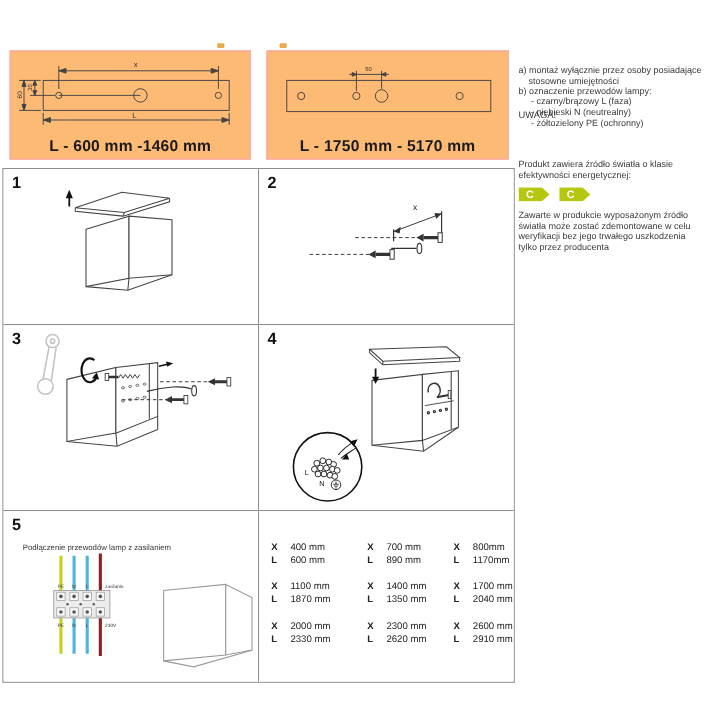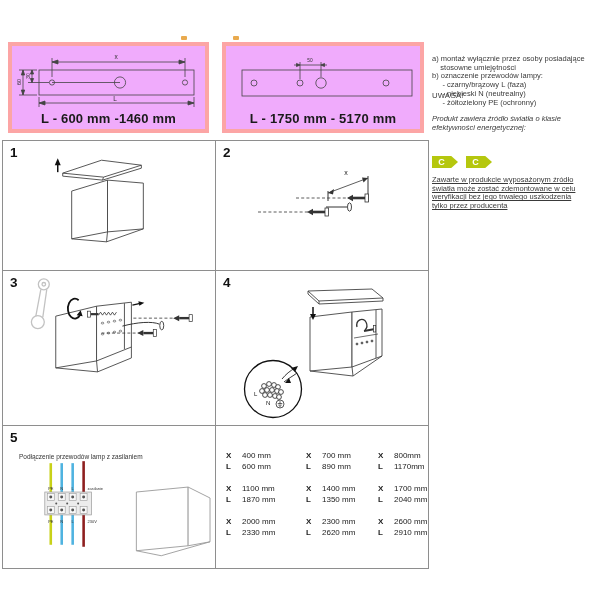--- a/index.html
+++ b/index.html
@@ -1,35 +1,35 @@
 <!DOCTYPE html>
 <html><head>
 <meta charset="utf-8">
 <style>
   html,body{margin:0;padding:0;background:#fff;}
   #sheet{position:relative;width:600px;height:600px;background:#fff;overflow:hidden;
          font-family:"Liberation Sans", sans-serif;color:#222;}
-  .box{position:absolute;border:4px solid #fca5a5;background:#f0abfc;box-sizing:border-box;}
+  .box{position:absolute;border:1px solid #fca5a5;background:#fdba74;box-sizing:border-box;}
   .box .drawing{position:absolute;left:0;top:0;}
   .box .dimlabel{position:absolute;left:0;bottom:3px;width:100%;text-align:center;
                  font-size:13px;font-weight:bold;color:#1a1a1a;letter-spacing:.2px;}
   .mark{position:absolute;width:6px;height:4px;background:#e9aa4e;border-radius:1px;}
 
   
   #notes{position:absolute;left:432px;top:40px;width:166px;font-size:7.5px;
          line-height:8.7px;color:#3a3a3a;}
   .note-block{position:absolute;left:0;white-space:pre-wrap;}
   #note-title{top:4px;font-size:7.8px;margin-top:48px;}
   #note-body{top:15px;}
-  #note-energy{top:75px;font-style:italic;}
+  #note-energy{top:93px;}
   #badges{position:absolute;left:0;top:116px;display:flex;gap:8px;}
   .badge{width:26px;height:12px;clip-path:polygon(0 0,74% 0,100% 50%,74% 100%,0 100%);
          color:#fff;font-weight:bold;font-size:9px;display:flex;align-items:center;
          justify-content:center;padding-right:7px;box-sizing:border-box;}
-  #note-detach{top:136px;text-decoration:underline;}
+  #note-detach{top:136px;}
 
   
   #grid{position:absolute;left:2px;top:140px;width:427px;height:429px;
         border:1px solid #8e8e8e;box-sizing:border-box;}
   .cell{position:absolute;box-sizing:border-box;background:#fff;}
   .c-r{border-right:1px solid #8e8e8e;}
   .c-b{border-bottom:1px solid #8e8e8e;}
   .stepnum{position:absolute;left:7px;top:4px;font-size:13.5px;font-weight:bold;color:#111;}
   .fill{position:absolute;left:0;top:0;width:100%;height:100%;}
 

